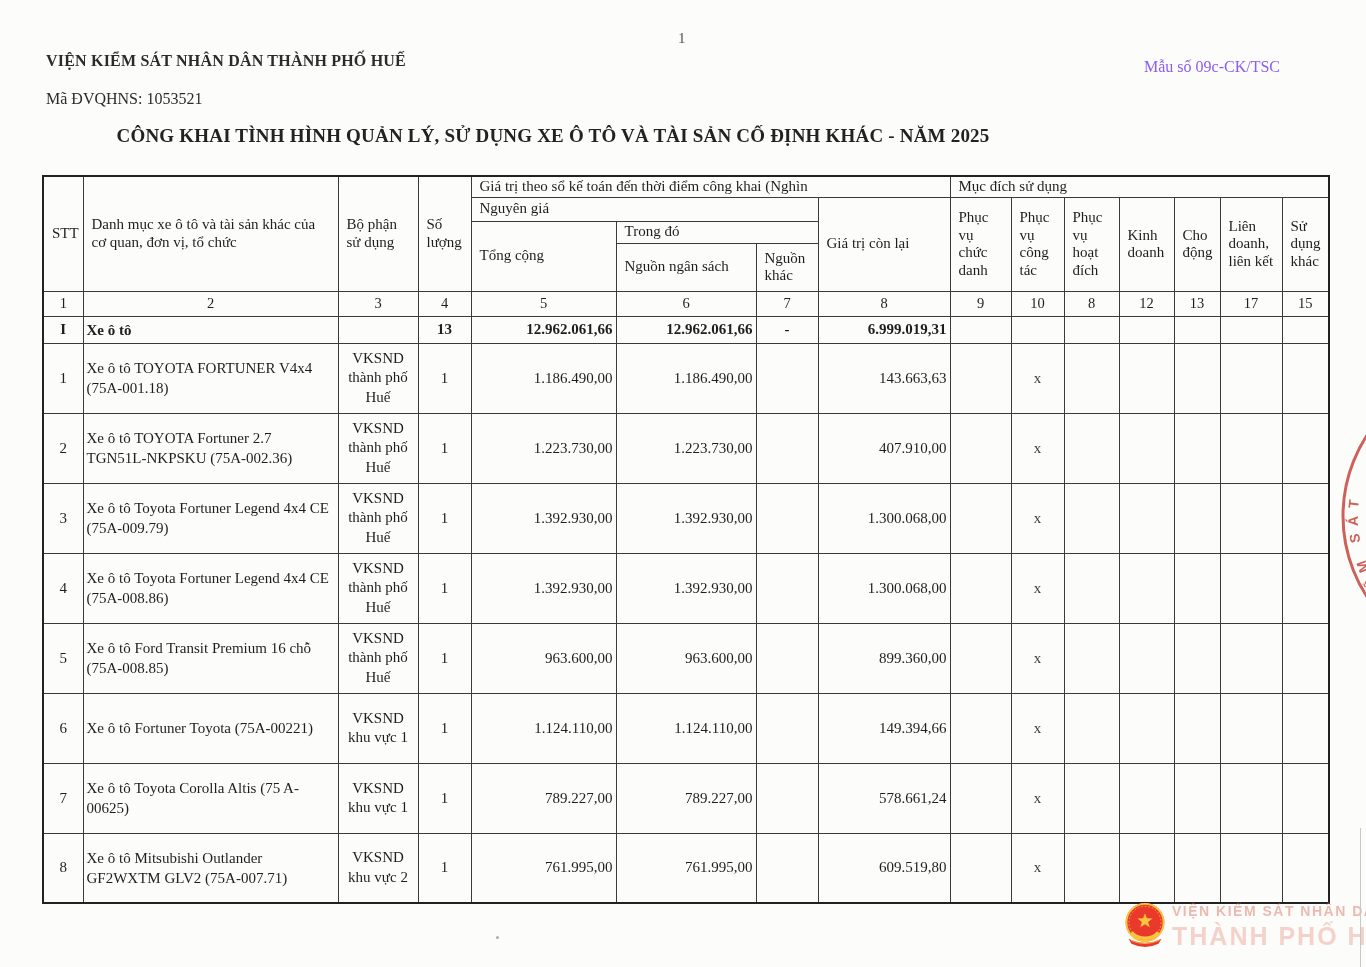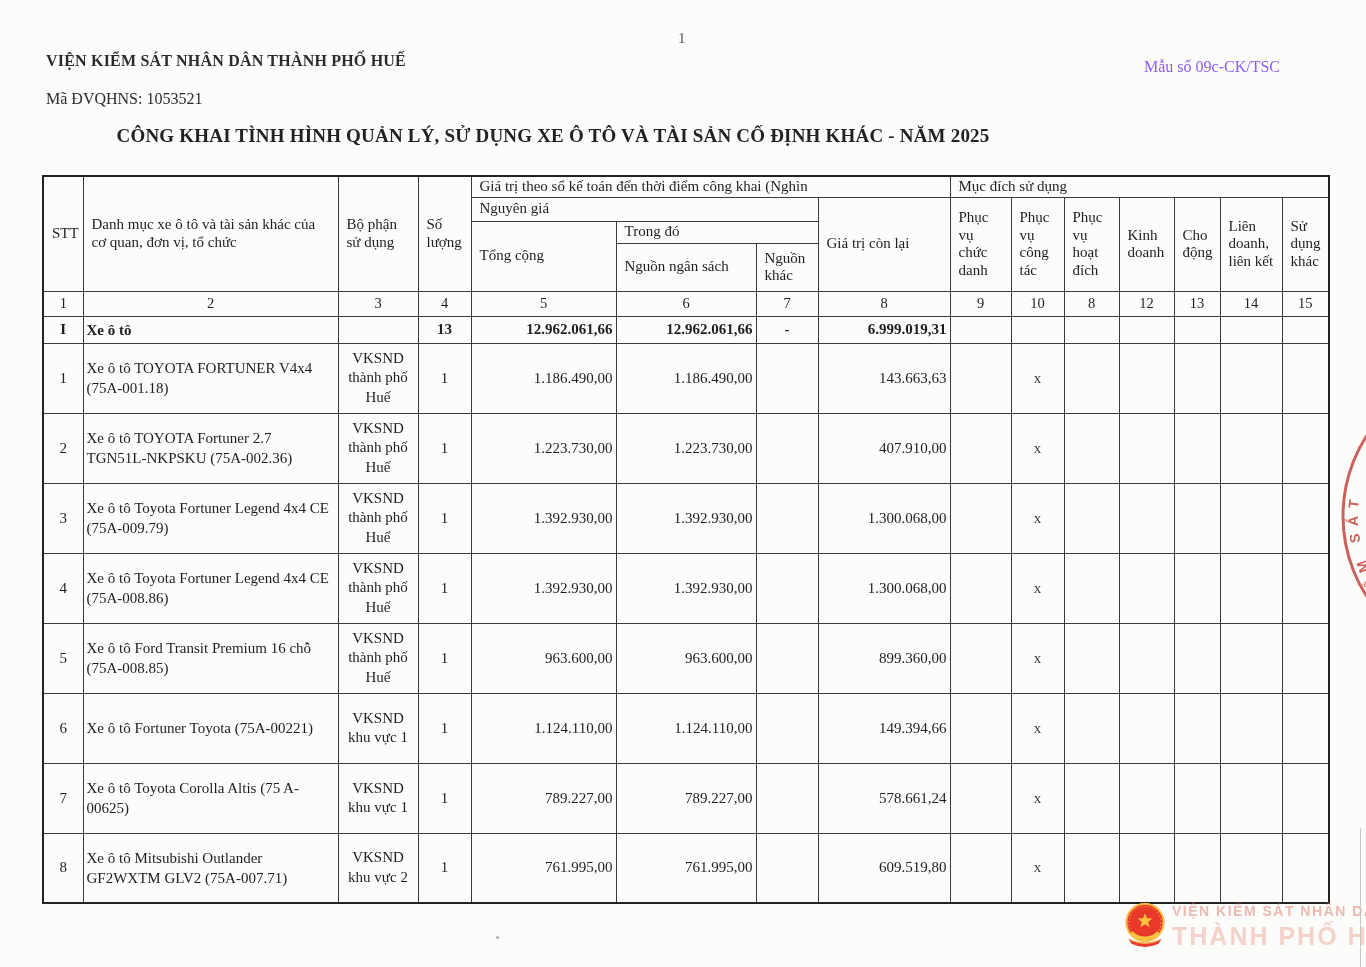--- a/index.html
+++ b/index.html
@@ -108,21 +108,21 @@
       <td>4</td>
       <td>5</td>
       <td>6</td>
       <td>7</td>
       <td>8</td>
       <td>9</td>
       <td>10</td>
       <td>8</td>
       <td>12</td>
       <td>13</td>
-      <td>14</td>
+      <td>17</td>
       <td>15</td>
     </tr>
   </thead>
   <tbody>
       <tr class="row-i bold-row">
         <td class="c-stt">I</td>
         <td class="c-name">Xe ô tô</td>
         <td class="c-dept"></td>
         <td class="c-qty">13</td>
         <td class="c-num">12.962.061,66</td>

